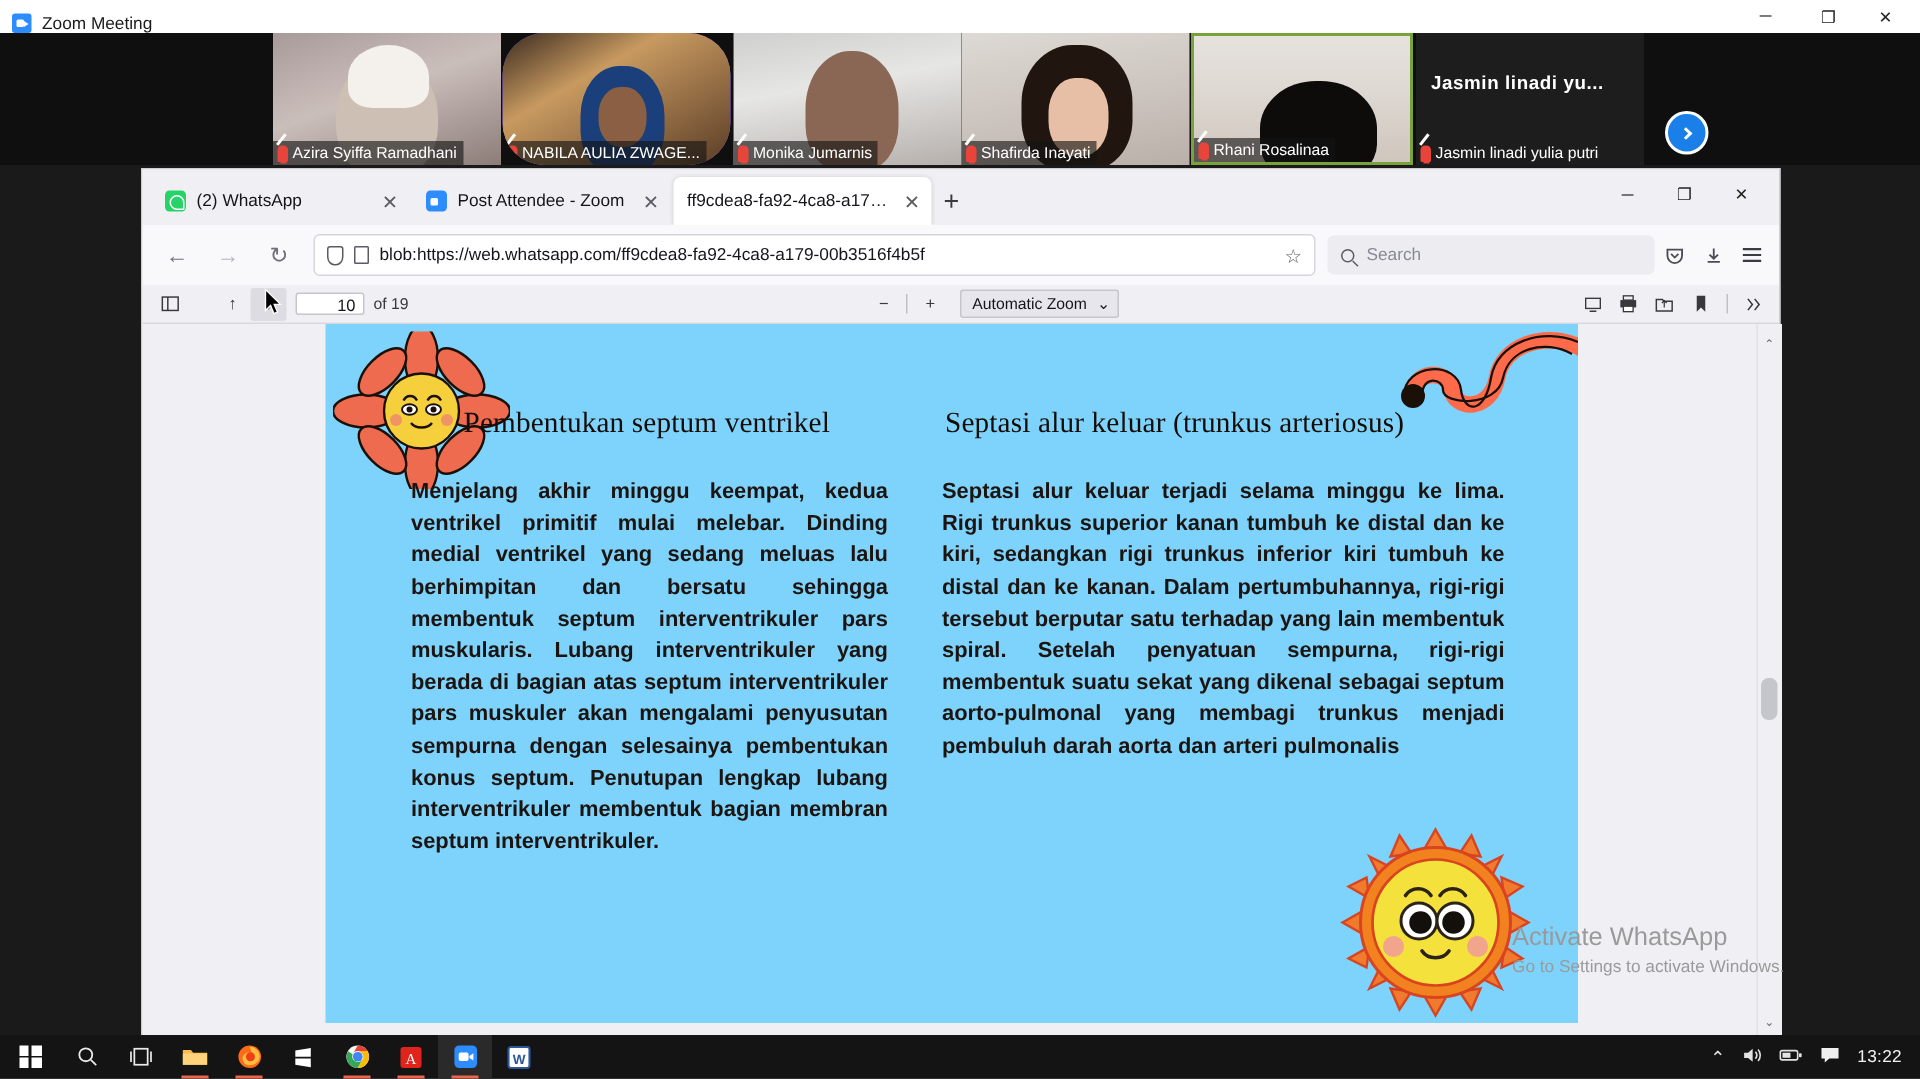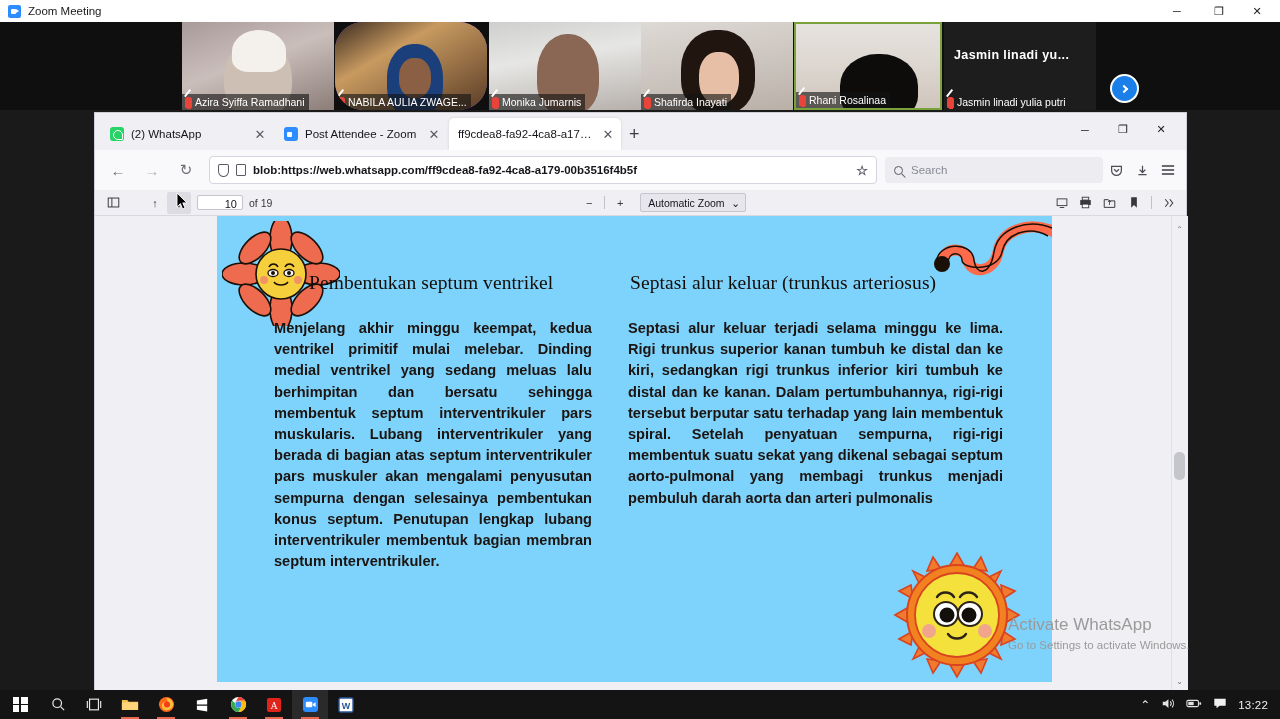--- a/index.html
+++ b/index.html
@@ -11,21 +11,21 @@
   }
 
   
   #zoom-window {
     position: absolute; left: 0; top: 0; width: 1280px; height: 110px;
     background: #ffffff;
   }
   #zoom-titlebar {
     position: absolute; left: 0; top: 0; width: 1280px; height: 22px;
     background: #ffffff;
-    display: flex; align-items: center;
+    display: flex; align-items: flex-end;
   }
   #zoom-app-icon {
     width: 13px; height: 13px; margin-left: 8px; margin-right: 7px;
     background: #2d8cff; border-radius: 2px;
     position: relative;
   }
   #zoom-app-icon::after {
     content: ""; position: absolute; left: 2.5px; top: 4px;
     width: 5px; height: 5px; background: #fff; border-radius: 1px;
   }
@@ -158,21 +158,21 @@
   }
   .nav-btn { width:30px; height:30px; margin-left:4px;
     display:flex; align-items:center; justify-content:center;
     font-size:15px; color:#6f6f78; }
   #nav-back { margin-left: 8px; }
   #nav-fwd { color: #b5b5be; }
   #urlbar {
     flex:1; height:28px; margin:0 8px 0 8px; background:#ffffff;
     border:1px solid #d5d5dd; border-radius:4px;
     display:flex; align-items:center; gap:7px; padding:0 8px;
-    font-size: 11.5px; color:#15141a;font-weight:bold;
+    font-size: 11.5px; color:#15141a;
   }
   #shield-icon { width:11px;height:13px; border:1.3px solid #5b5b66; border-radius: 2px 2px 45% 45%; flex:0 0 auto;}
   #page-icon { width:10px;height:12px;border:1.3px solid #5b5b66;border-radius:1px;flex:0 0 auto;}
   #url-text { flex:1; overflow:hidden; white-space:nowrap; }
   #star-icon { color:#5b5b66; font-size:13px; }
   #searchbar {
     width:218px; height:26px; background:#ececf1; border-radius:4px;
     display:flex; align-items:center; gap:8px; padding:0 9px;
     font-size:11.5px; color:#8a8a96;
   }

